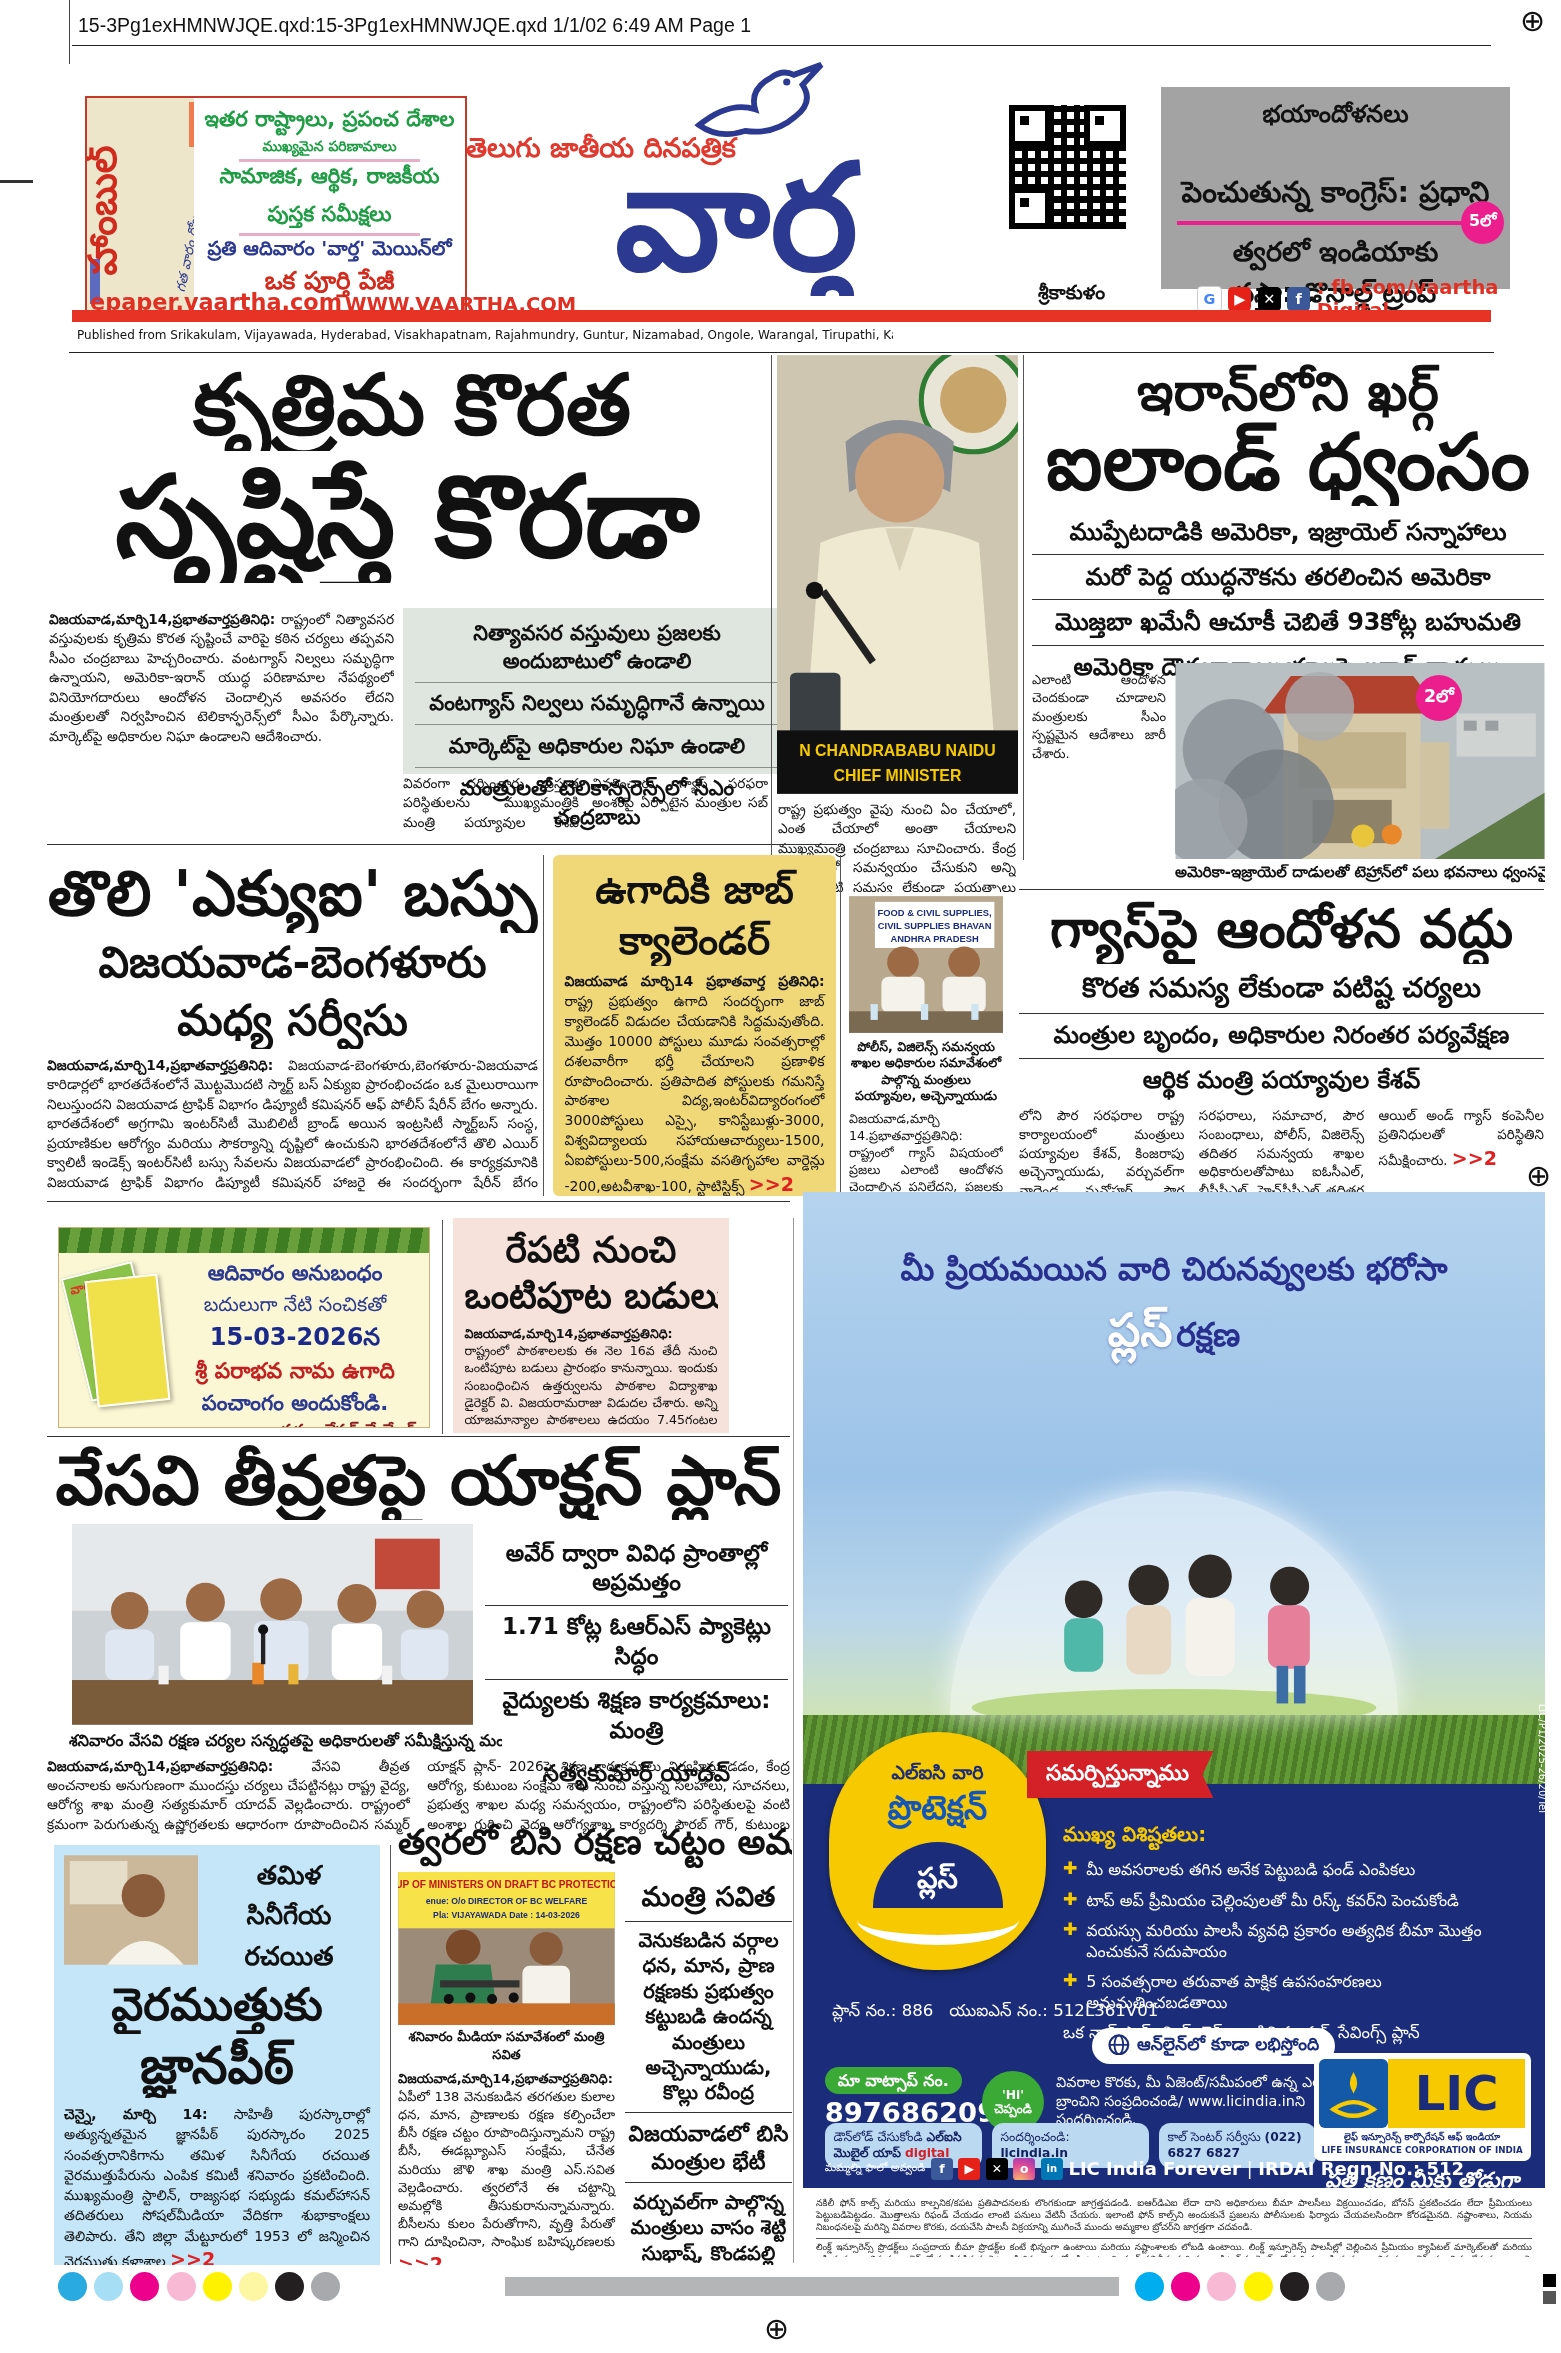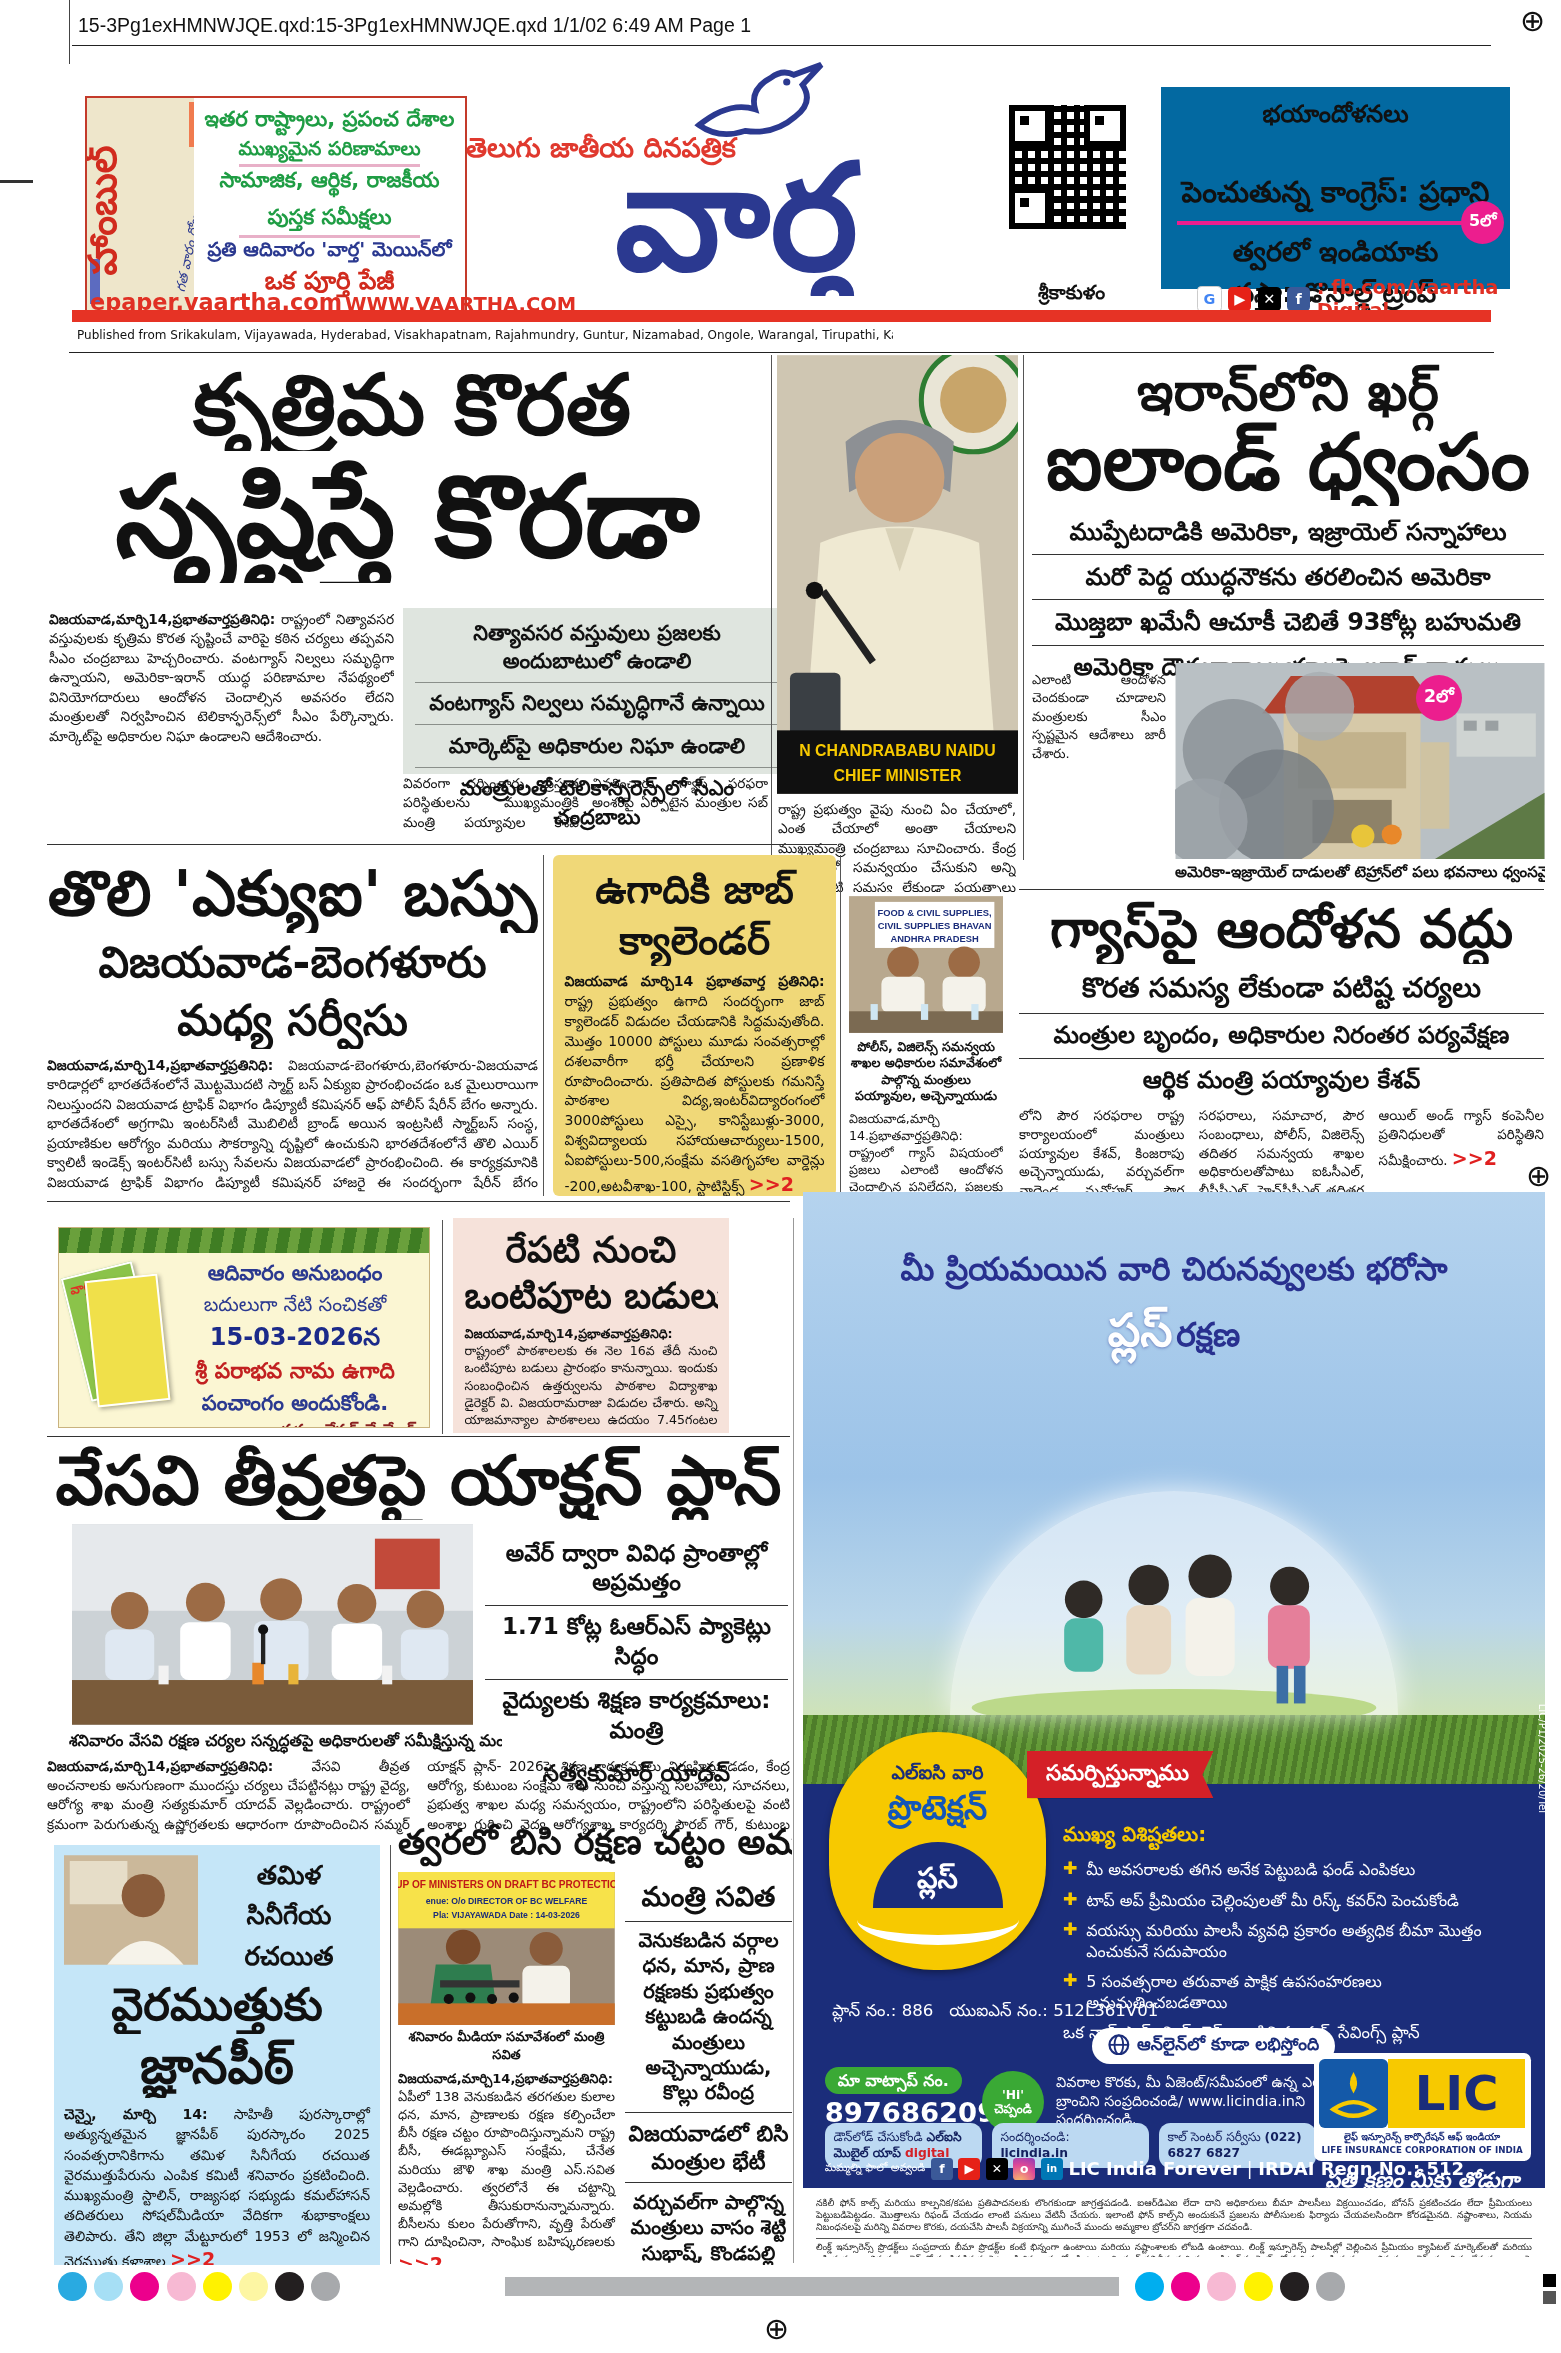--- a/index.html
+++ b/index.html
@@ -21,21 +21,21 @@
   .body-txt{font-size:13.7px;line-height:1.42;}
   .caption{font-weight:700;}
   
   .promo{display:flex;border:2.2px solid #c43a2a;background:#fff;}
   .promo-left{width:107px;background:#eee6cb;position:relative;overflow:hidden;}
   .promo-vt{position:absolute;left:-45px;top:85px;transform:rotate(-90deg);font-size:39px;font-weight:900;color:#d12b1e;white-space:nowrap;}
   .promo-vs{position:absolute;left:33px;top:108px;transform:rotate(-78deg);font-size:13.7px;color:#2b3990;white-space:nowrap;font-style:italic;}
   .promo-right{flex:1;padding:8.7px 5.8px;display:flex;flex-direction:column;justify-content:space-between;align-items:center;}
   .pdiv{width:70%;height:2.2px;background:#e8b0c8;}
   
-  .topbox{background:#0369a1;padding:8.7px 11.5px;text-align:center;}
+  .topbox{background:#a3a3a3;padding:8.7px 11.5px;text-align:center;}
   .pinkline{height:3.6px;background:#ec1e8e;margin:7.2px 4.3px;position:relative;}
   .badge{background:#ec1e8e;color:#fff;border-radius:50%;display:flex;align-items:center;justify-content:center;font-weight:900;}
   
   .greybox{background:#dfe5df;padding:4.3px 11.5px;}
   .greybox div{font-size:21px;font-weight:700;text-align:center;padding:6.5px 0;line-height:1.35;}
   .greybox div + div{border-top:1.4px solid #8a8f8a;}
   .subline{font-weight:700;text-align:center;padding:6.5px 2.9px;line-height:1.3;}
   .ubl{border-bottom:1.4px solid #333;}
   
   .qr{background:repeating-linear-gradient(0deg,#000 0 6.5px,rgba(255,255,255,0) 6.5px 13px),repeating-linear-gradient(90deg,#000 0 6.5px,#fff 6.5px 13px);position:relative;}
@@ -65,21 +65,21 @@
 
   <div class="abs promo" style="left:85px;top:96px;width:378px;height:212px;">
     <div class="promo-left">
       <div class="abs" style="right:-5px;top:4.3px;width:10px;height:45px;background:#f07b4f;"></div>
       <div class="abs" style="left:2.9px;bottom:5.8px;width:10px;height:45px;background:#5c6bc0;"></div>
       <div class="promo-vt">హాంబుల్</div>
       <div class="promo-vs">గత వారం రోజులపై టెలిస్కోప్</div>
     </div>
     <div class="promo-right">
       <div class="green b" style="font-size:21px;">ఇతర రాష్ట్రాలు, ప్రపంచ దేశాల</div>
-      <div class="green b" style="font-size:19px;">ముఖ్యమైన పరిణామాలు</div>
+      <div class="green b" style="font-size:14px;">ముఖ్యమైన పరిణామాలు</div>
       <div class="pdiv"></div>
       <div class="green b" style="font-size:21px;">సామాజిక, ఆర్థిక, రాజకీయ</div>
       <div class="green b" style="font-size:21px;margin-top:8px;">పుస్తక సమీక్షలు</div>
       <div class="pdiv"></div>
       <div class="navy b" style="font-size:19.5px;">ప్రతి ఆదివారం 'వార్త' మెయిన్‌లో</div>
       <div class="xb" style="font-size:24.5px;color:#d12b1e;">ఒక పూర్తి పేజీ</div>
     </div>
   </div>
   <div class="abs red b" style="left:90px;top:289px;font-size:22.4px;">epaper.vaartha.com</div>
   <div class="abs red b" style="left:345px;top:293px;font-size:19.5px;">WWW.VAARTHA.COM</div>

